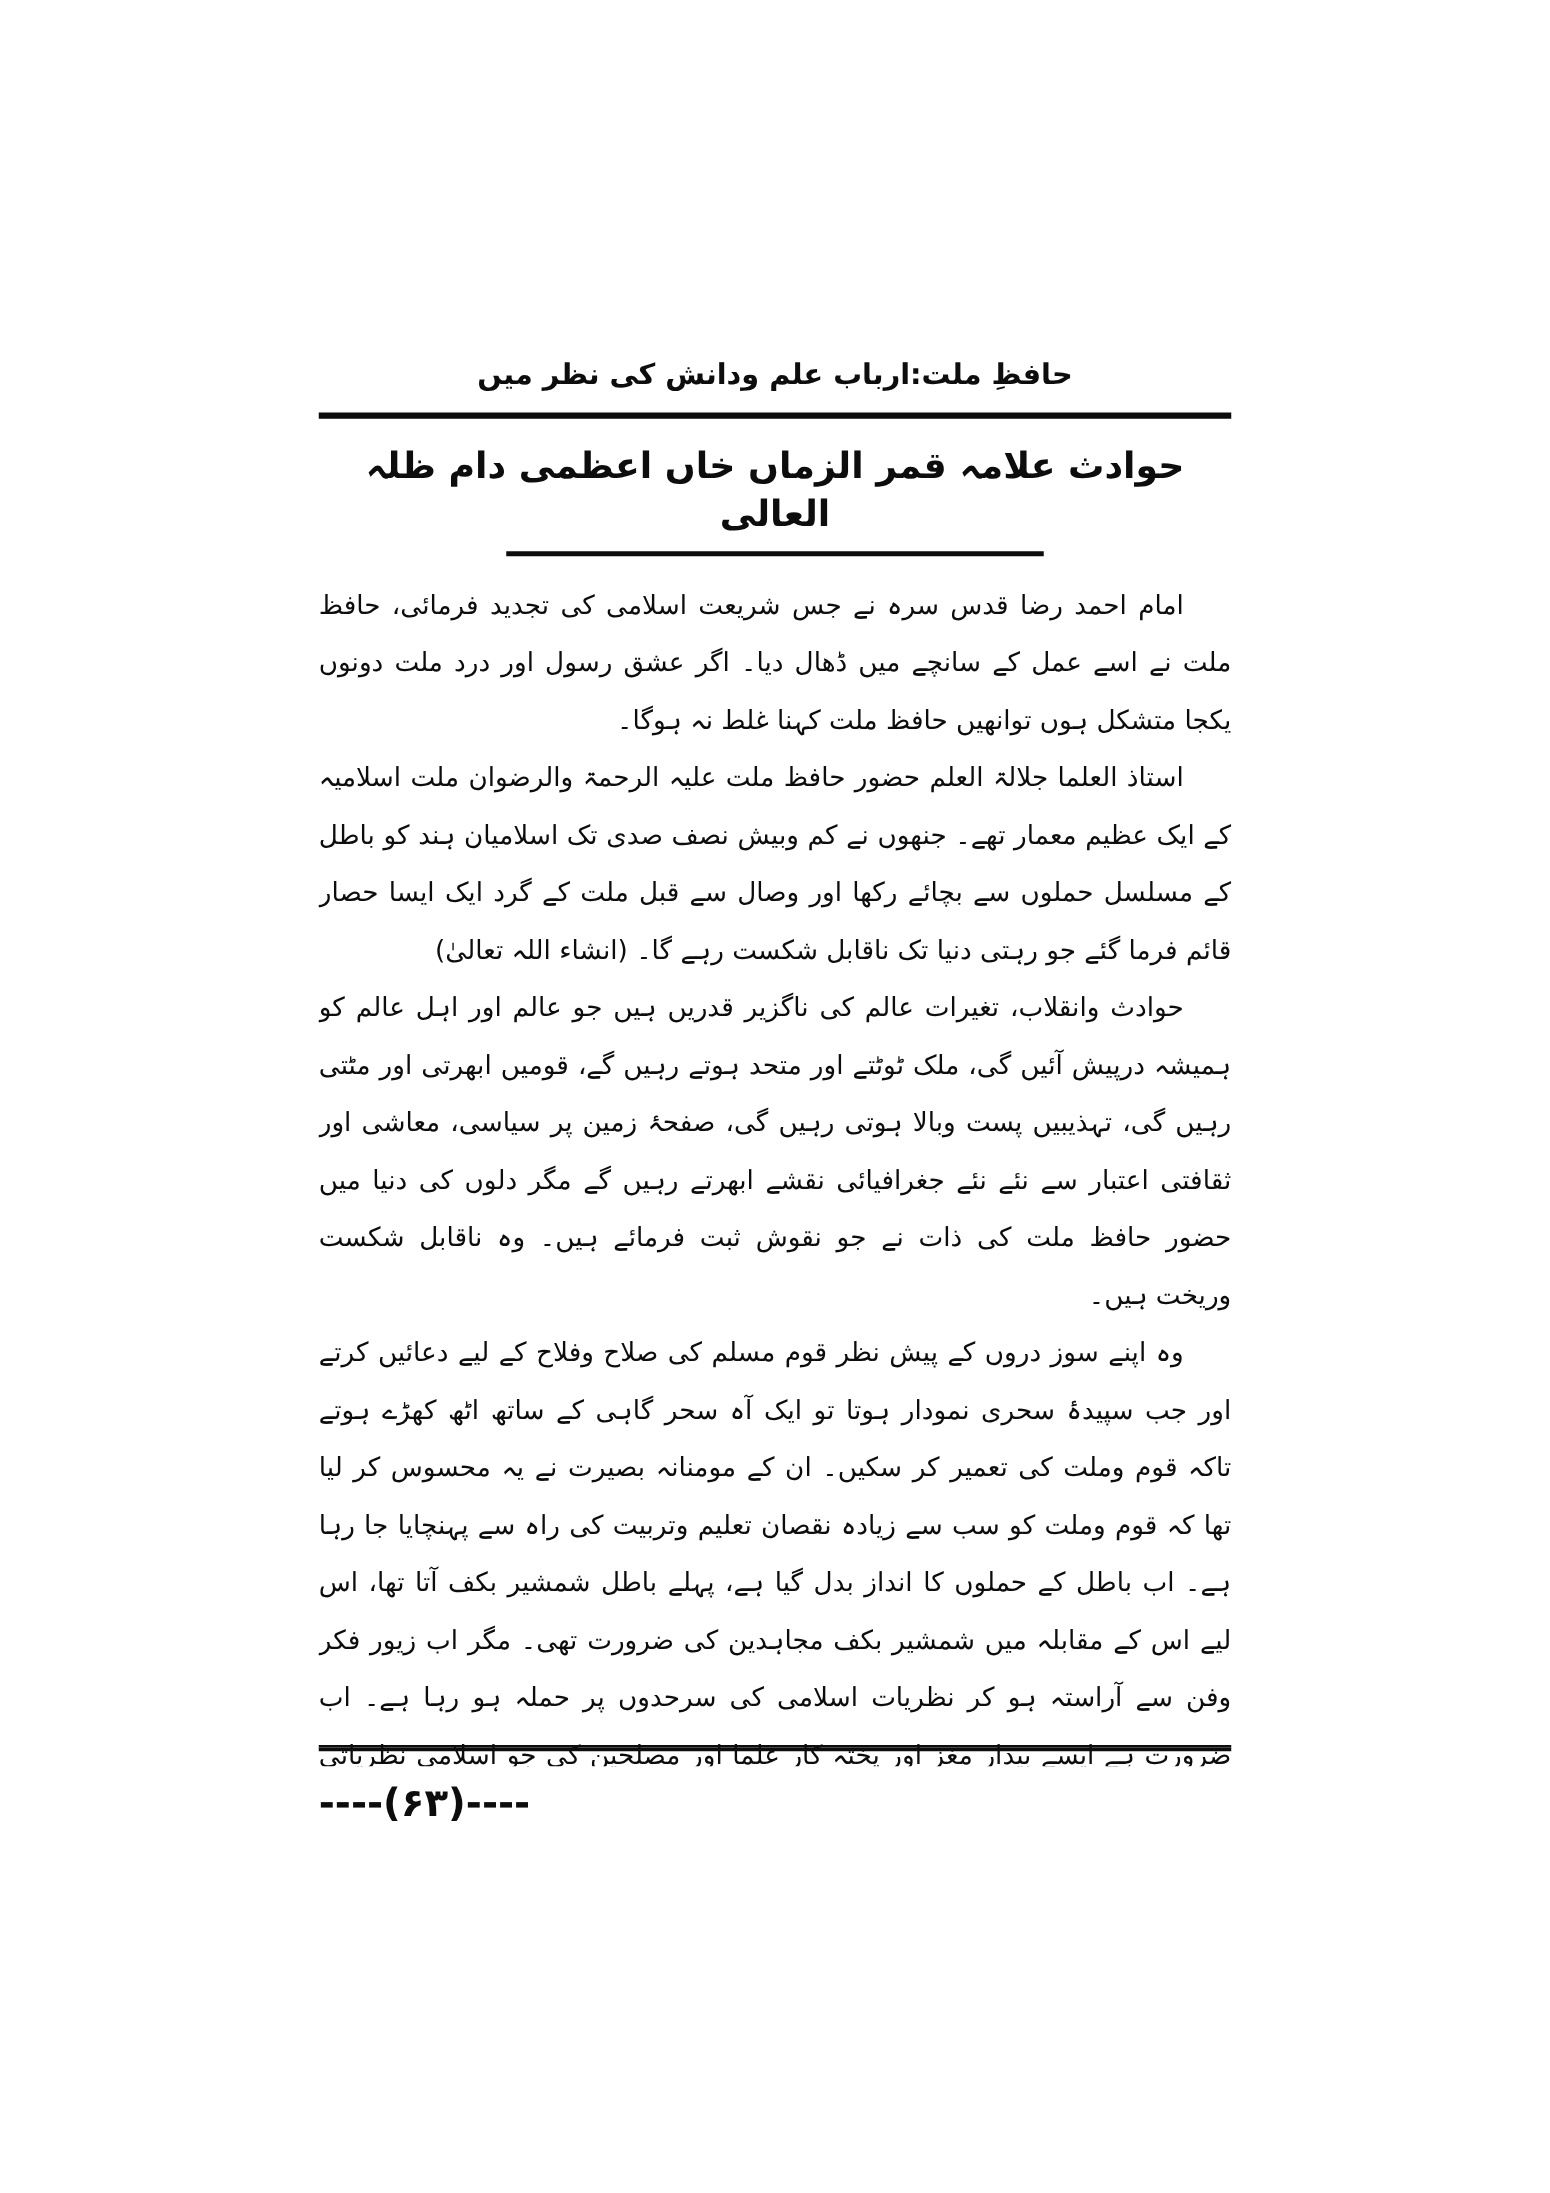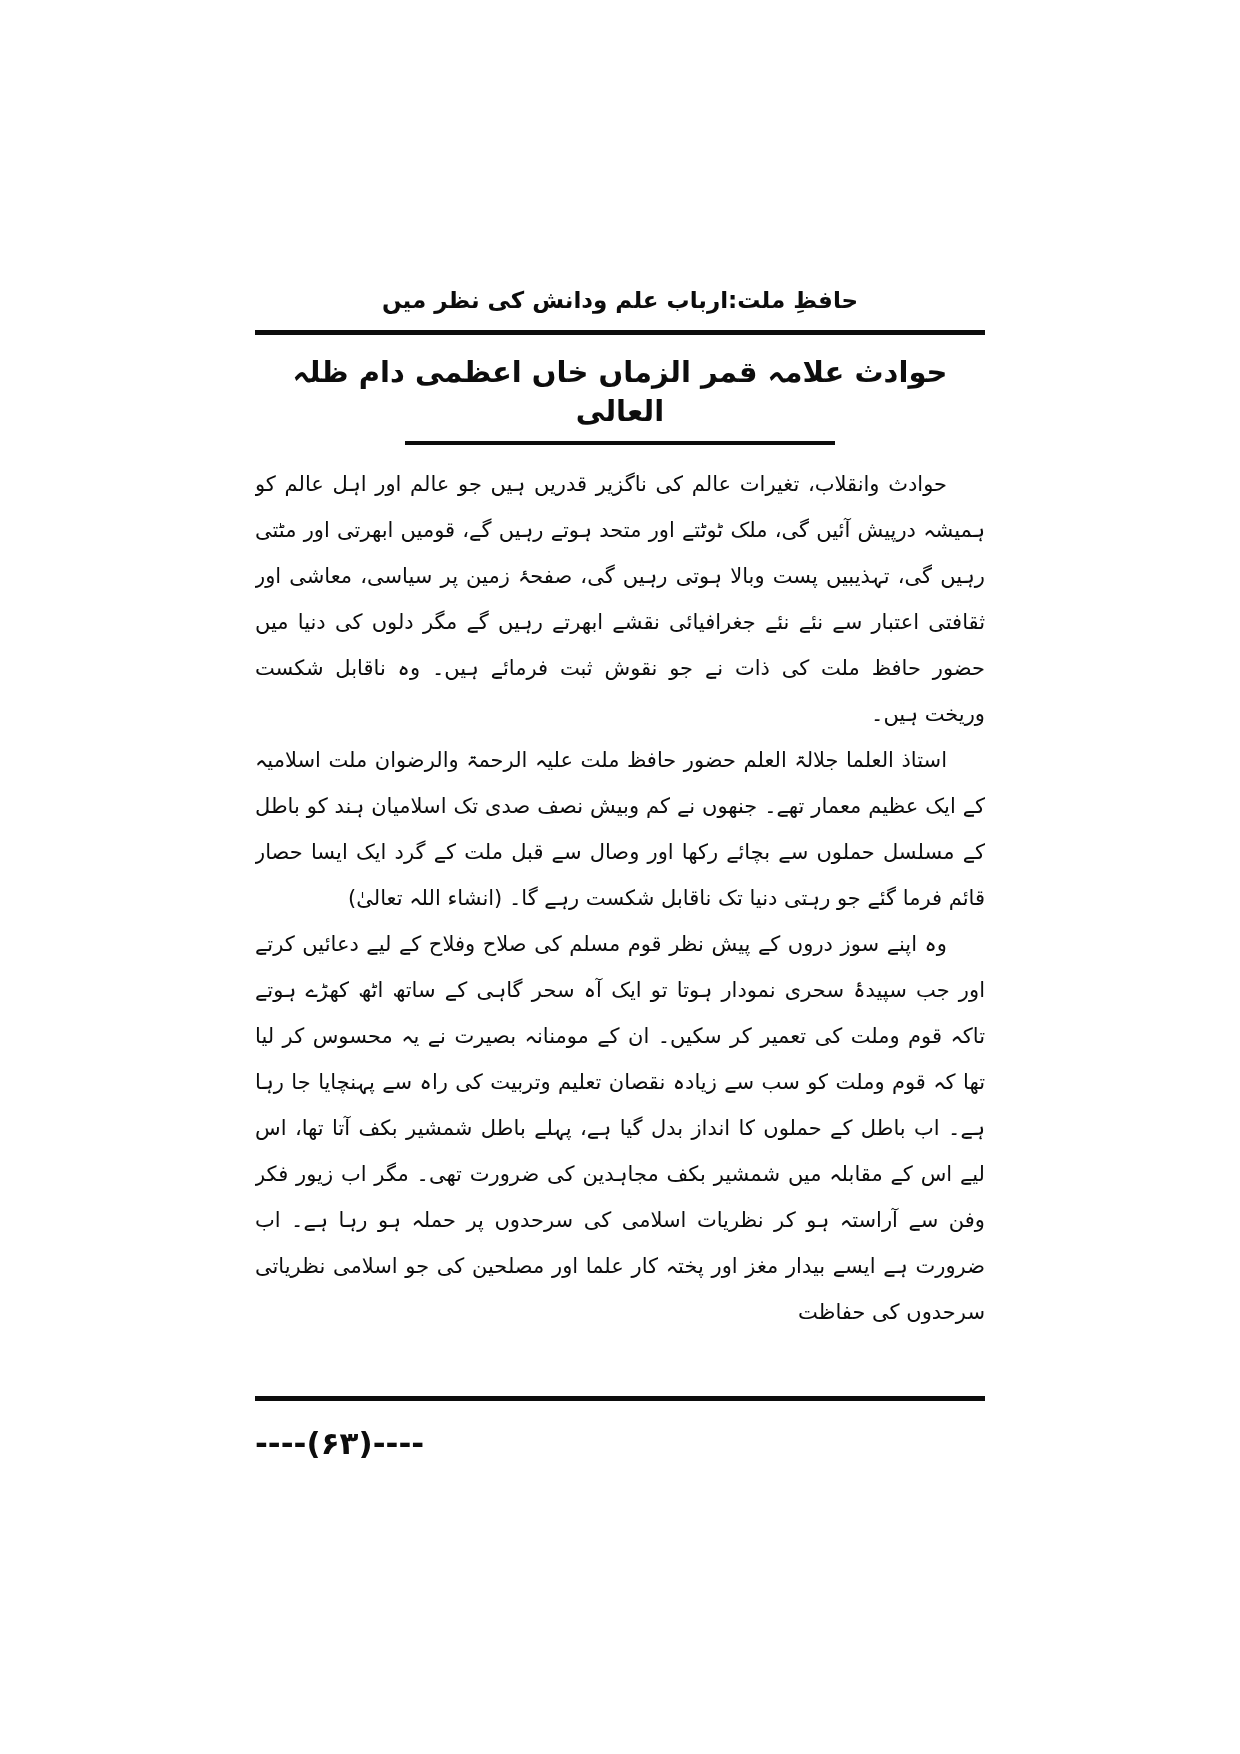--- a/index.html
+++ b/index.html
@@ -84,22 +84,23 @@
 
     <div class="running-head">حافظِ ملت:ارباب علم ودانش کی نظر میں</div>
 
     <div class="double-rule"></div>
 
     <h1 class="article-title">حوادث علامہ قمر الزماں خاں اعظمی دام ظلہ العالی</h1>
 
     <div class="title-underline"></div>
 
     <div class="body-text">
+      <p>امام احمد رضا قدس سرہ نے جس شریعت اسلامی کی تجدید فرمائی، حافظ ملت نے اسے عمل کے سانچے میں ڈھال دیا۔ اگر عشق رسول اور درد ملت دونوں یکجا متشکل ہوں توانھیں حافظ ملت کہنا غلط نہ ہوگا۔</p>
+      <p>استاذ العلما جلالۃ العلم حضور حافظ ملت علیہ الرحمۃ والرضوان ملت اسلامیہ کے ایک عظیم معمار تھے۔ جنھوں نے کم وبیش نصف صدی تک اسلامیان ہند کو باطل کے مسلسل حملوں سے بچائے رکھا اور وصال سے قبل ملت کے گرد ایک ایسا حصار قائم فرما گئے جو رہتی دنیا تک ناقابل شکست رہے گا۔ (انشاء اللہ تعالیٰ)</p>
       <p>حوادث وانقلاب، تغیرات عالم کی ناگزیر قدریں ہیں جو عالم اور اہل عالم کو ہمیشہ درپیش آئیں گی، ملک ٹوٹتے اور متحد ہوتے رہیں گے، قومیں ابھرتی اور مٹتی رہیں گی، تہذیبیں پست وبالا ہوتی رہیں گی، صفحۂ زمین پر سیاسی، معاشی اور ثقافتی اعتبار سے نئے نئے جغرافیائی نقشے ابھرتے رہیں گے مگر دلوں کی دنیا میں حضور حافظ ملت کی ذات نے جو نقوش ثبت فرمائے ہیں۔ وہ ناقابل شکست وریخت ہیں۔</p>
-      <p>استاذ العلما جلالۃ العلم حضور حافظ ملت علیہ الرحمۃ والرضوان ملت اسلامیہ کے ایک عظیم معمار تھے۔ جنھوں نے کم وبیش نصف صدی تک اسلامیان ہند کو باطل کے مسلسل حملوں سے بچائے رکھا اور وصال سے قبل ملت کے گرد ایک ایسا حصار قائم فرما گئے جو رہتی دنیا تک ناقابل شکست رہے گا۔ (انشاء اللہ تعالیٰ)</p>
       <p>وہ اپنے سوز دروں کے پیش نظر قوم مسلم کی صلاح وفلاح کے لیے دعائیں کرتے اور جب سپیدۂ سحری نمودار ہوتا تو ایک آہ سحر گاہی کے ساتھ اٹھ کھڑے ہوتے تاکہ قوم وملت کی تعمیر کر سکیں۔ ان کے مومنانہ بصیرت نے یہ محسوس کر لیا تھا کہ قوم وملت کو سب سے زیادہ نقصان تعلیم وتربیت کی راہ سے پہنچایا جا رہا ہے۔ اب باطل کے حملوں کا انداز بدل گیا ہے، پہلے باطل شمشیر بکف آتا تھا، اس لیے اس کے مقابلہ میں شمشیر بکف مجاہدین کی ضرورت تھی۔ مگر اب زیور فکر وفن سے آراستہ ہو کر نظریات اسلامی کی سرحدوں پر حملہ ہو رہا ہے۔ اب ضرورت ہے ایسے بیدار مغز اور پختہ کار علما اور مصلحین کی جو اسلامی نظریاتی سرحدوں کی حفاظت</p>
     </div>
 
   </div>
 
   <div class="footer">
     <div class="double-rule"></div>
     <div class="page-number">----(۶۳)----</div>
   </div>
 

